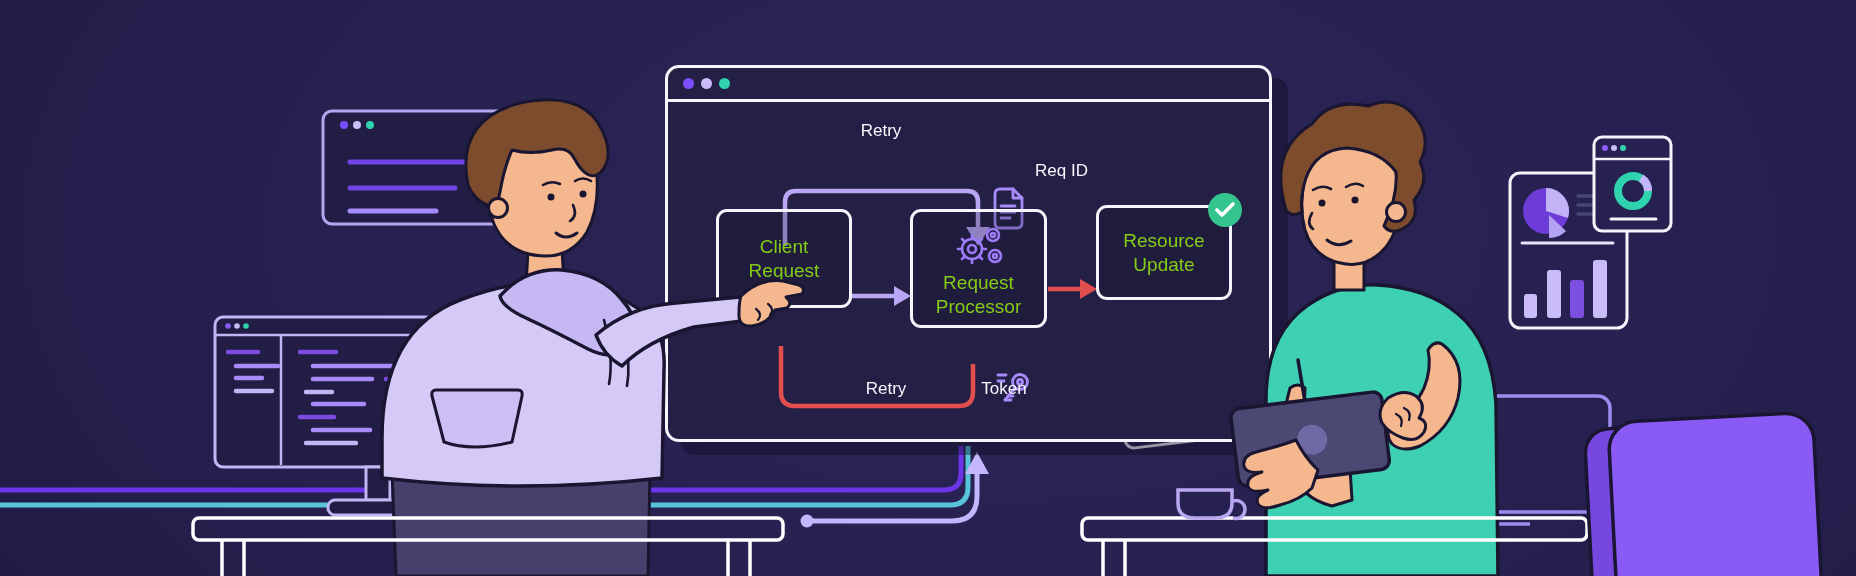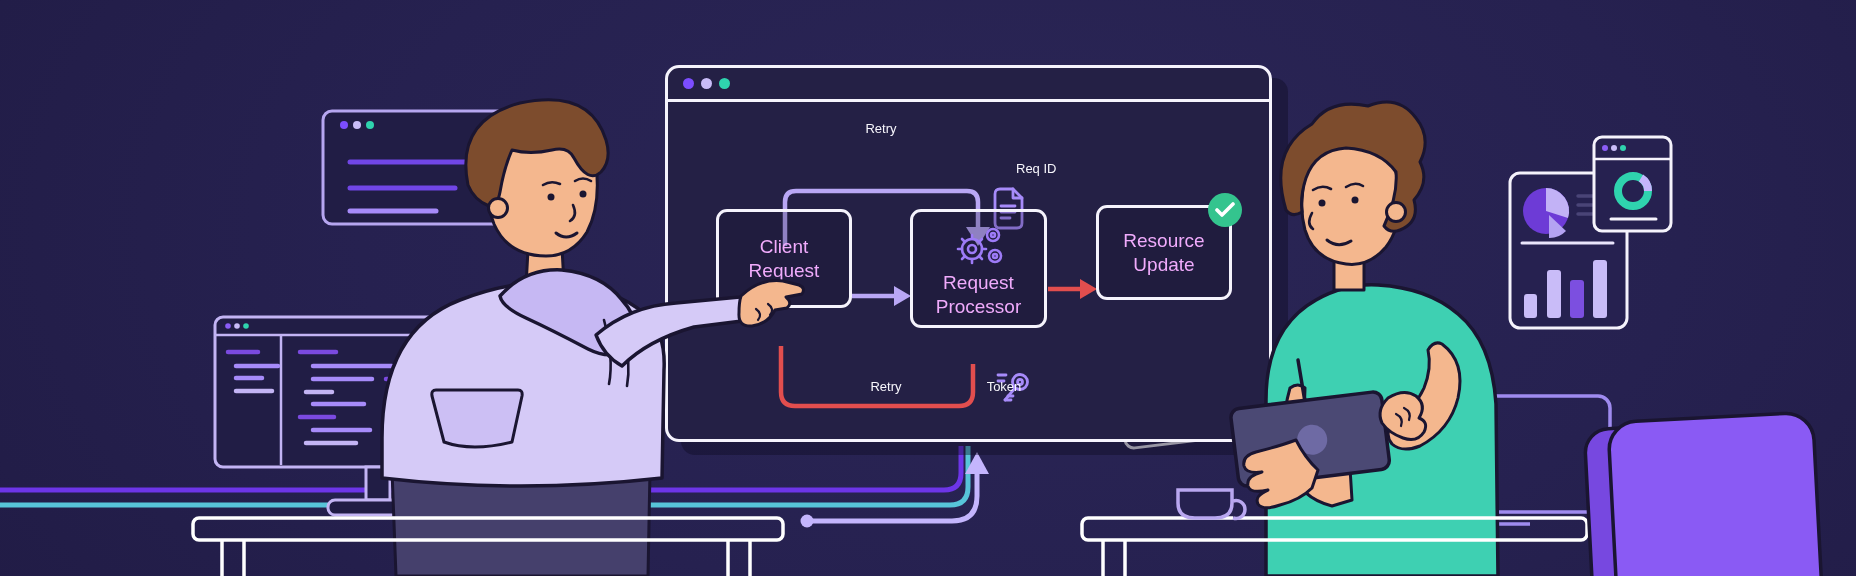--- a/index.html
+++ b/index.html
@@ -17,25 +17,25 @@
     box-shadow:16px 13px 0 rgba(12,9,32,.40);z-index:20;
   }
   #app-window .titlebar{
     position:absolute;left:0;top:0;right:0;height:34px;box-sizing:border-box;
     border-bottom:3px solid #f5f3fc;display:flex;align-items:center;padding-left:15px;gap:7px;
   }
   .dot{width:11px;height:11px;border-radius:50%;}
   .canvas{position:absolute;left:0;top:37px;right:0;bottom:0;}
   .node{
     position:absolute;box-sizing:border-box;border:3px solid #f5f3fc;border-radius:11px;
-    color:#f0abfc;font-size:19px;line-height:1.26;display:flex;flex-direction:column;
+    color:#84cc16;font-size:19px;line-height:1.26;display:flex;flex-direction:column;
     align-items:center;justify-content:center;text-align:center;padding:4px 10px;
     background:rgba(20,17,42,.25);
   }
-  .flabel{position:absolute;color:#f7f6fc;font-size:13px;text-align:center;white-space:nowrap;}
+  .flabel{position:absolute;color:#f7f6fc;font-size:17px;text-align:center;white-space:nowrap;}
   .badge{
     position:absolute;right:-13px;top:-15px;width:34px;height:34px;border-radius:50%;
     display:flex;align-items:center;justify-content:center;
   }
 </style>
 </head>
 <body>
 
 <div id="stage">
 
@@ -233,21 +233,21 @@
           </g>
           <circle cx="41" cy="12" r="6"></circle>
           <circle cx="41" cy="12" r="2"></circle>
           <circle cx="43" cy="33" r="6"></circle>
           <circle cx="43" cy="33" r="2"></circle>
         </svg>
         <span>Request Processor</span>
       </div>
 
       <div class="flabel" style="left:163px;top:16px;width:100px;">Retry</div>
-      <div class="flabel" style="left:348px;top:56px;text-align:left;">Req ID</div>
+      <div class="flabel" style="left:367px;top:56px;text-align:left;">Req ID</div>
       <div class="flabel" style="left:168px;top:274px;width:100px;">Retry</div>
       <div class="flabel" style="left:288px;top:274px;width:96px;">Token</div>
     </div>
   </div>
 
   <svg class="layer" width="1856" height="576" viewBox="0 0 1856 576" style="z-index:30">
 
     <g stroke-linejoin="round" stroke-linecap="round">
       <path d="M392,470 L650,470 L648,576 L396,576 Z" fill="#45406c" stroke="#1a1531" stroke-width="3"></path>
       <path d="M382,478 L382,438 Q382,330 460,300 Q512,280 555,283 Q615,287 646,315 Q666,333 664,370 L662,478 Q520,494 382,478 Z" fill="#d5caf7" stroke="#1a1531" stroke-width="3.5"></path>

